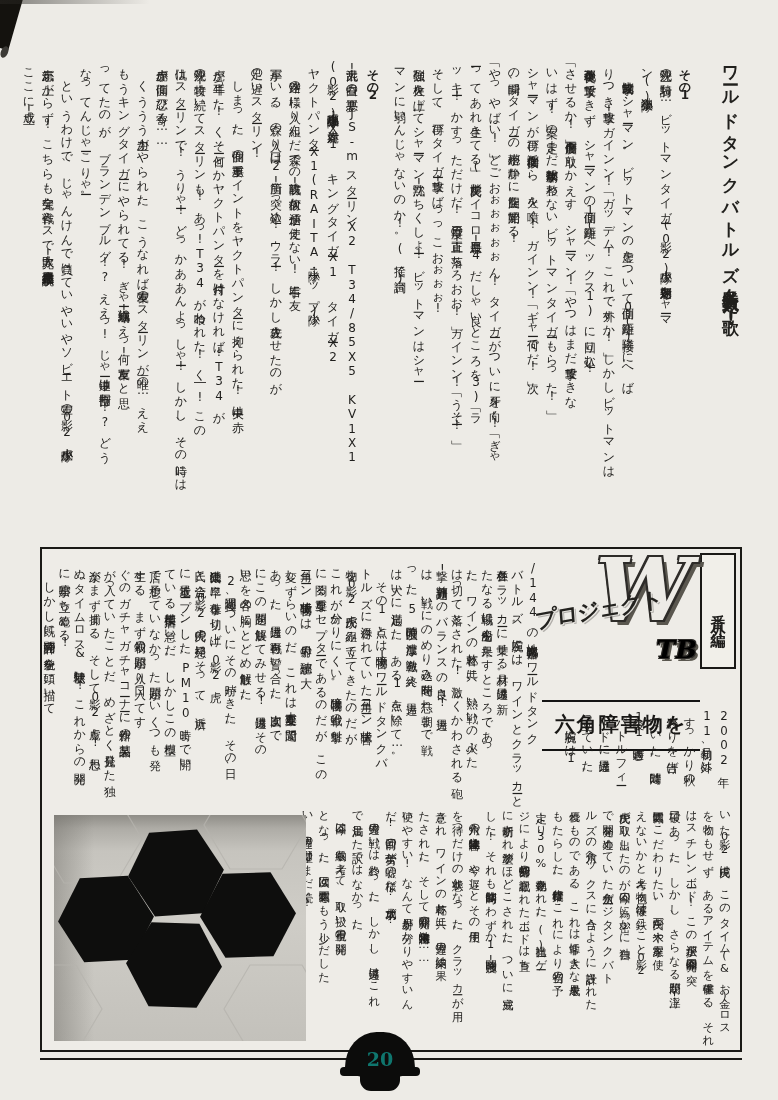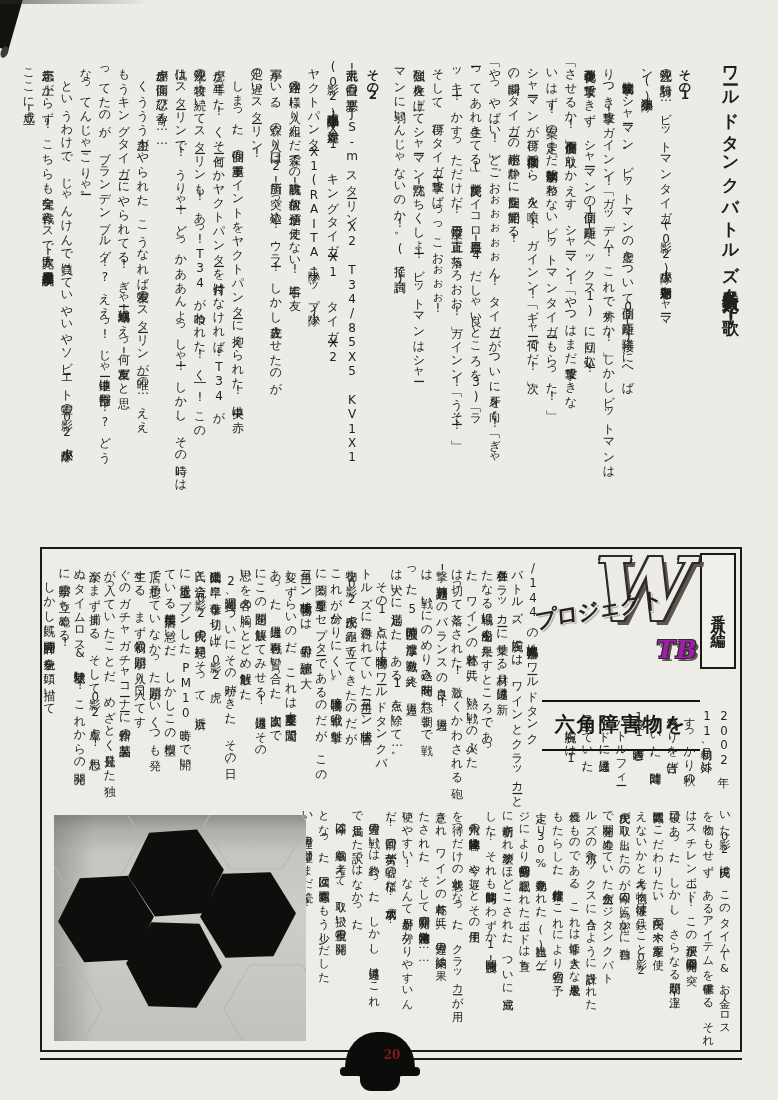--- a/index.html
+++ b/index.html
@@ -49,21 +49,21 @@
     text-shadow:1px 1px 0 rgba(237,235,230,.9),2px 2px 0 rgba(60,58,54,.35);}
   .logo-w{position:absolute;top:-14px;right:4px;z-index:2;
     font-family:"DejaVu Serif","Liberation Serif",serif;
     font-size:86px;font-weight:800;font-style:italic;line-height:1;
     color:#edebe6;
     text-shadow:-2px -2px 0 #2e2c29,2px -2px 0 #2e2c29,-2px 2px 0 #2e2c29,
       2px 2px 0 #2e2c29,5px 5px 0 #5a574f;}
   .logo-tb{position:absolute;top:74px;right:-2px;z-index:2;
     font-family:"DejaVu Serif","Liberation Serif",serif;
     font-size:25px;font-weight:800;font-style:italic;letter-spacing:1px;
-    color:#a21caf;
+    color:#000000;
     text-shadow:-1px -1px 0 #2e2c29,1px -1px 0 #2e2c29,-1px 1px 0 #2e2c29,
       1px 1px 0 #2e2c29,3px 3px 0 #5a574f;}
   .logo-heading{position:absolute;left:4px;bottom:0;width:100%;box-sizing:border-box;
     border-top:2px solid #141414;border-bottom:2px solid #141414;
     padding:7px 2px 9px;
     font-family:"DejaVu Serif","Liberation Serif",serif;
     font-size:20px;font-weight:700;text-align:center;letter-spacing:2px;
     line-height:1.55;color:#181715;}
 
   
@@ -84,22 +84,22 @@
   .photo svg{position:absolute;left:0;top:0;}
 
   
   .badge{position:absolute;left:340px;top:1032px;width:80px;height:60px;z-index:5;}
   .badge-dome{position:absolute;left:5px;top:0;width:70px;height:46px;background:#0c0c0b;
     border-radius:50% 50% 46% 46% / 85% 85% 26% 26%;}
   .badge-brim{position:absolute;left:0;top:35px;width:80px;height:9px;background:#0c0c0b;
     border-radius:4px;}
   .badge-neck{position:absolute;left:20px;top:44px;width:40px;height:15px;background:#0c0c0b;
     border-radius:0 0 11px 11px;}
-  .badge-num{position:absolute;left:12px;top:16px;width:100%;text-align:center;
-    color:#7f1d1d;font-size:12px;font-weight:700;
+  .badge-num{position:absolute;left:0;top:16px;width:100%;text-align:center;
+    color:#0f766e;font-size:19px;font-weight:700;
     font-family:"DejaVu Serif","Liberation Serif",serif;z-index:6;}
 </style>
 </head>
 <body>
 
 <div class="artifact-corner"></div>
 <div class="artifact-speck"></div>
 <div class="artifact-topline"></div>
 
 <div class="top-title vert">

